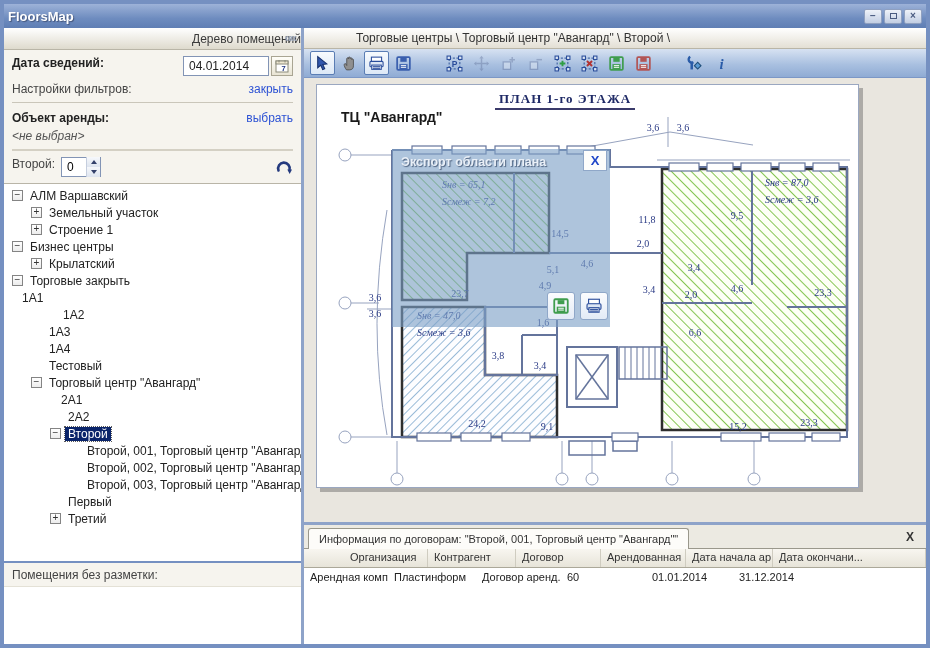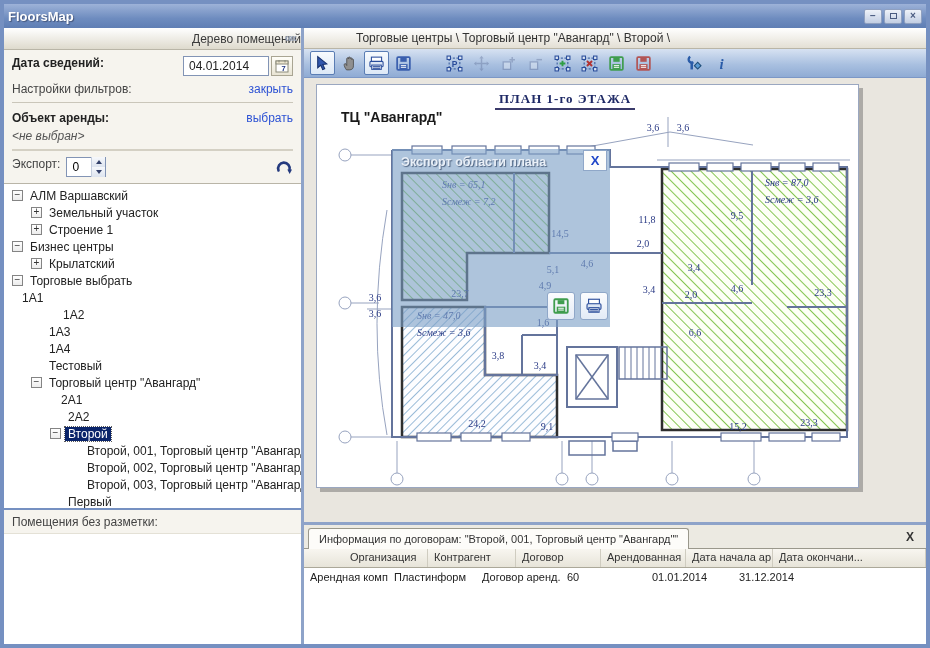--- a/index.html
+++ b/index.html
@@ -33,21 +33,21 @@
   .spinbtns { width:14px; display:flex; flex-direction:column; border-left:1px solid #c5cede; }
   .spinbtn { height:10px; background:linear-gradient(#f6f8fb,#dde4ef); display:flex; align-items:center; justify-content:center; cursor:default; }
   .arr-up { width:0;height:0;border-left:3px solid transparent;border-right:3px solid transparent;border-bottom:4px solid #33406a; }
   .arr-dn { width:0;height:0;border-left:3px solid transparent;border-right:3px solid transparent;border-top:4px solid #33406a; }
   .tree { flex:1; background:#fff; border-top:1px solid #b9b5a7; overflow:hidden; padding-top:3px; }
   .trow { height:17px; display:flex; align-items:center; font-size:12px; color:#222; white-space:nowrap; }
   .exp { width:11px; height:11px; border:1px solid #848484; background:linear-gradient(#fff,#ececec); font-size:10px; line-height:8px; text-align:center; color:#333; margin-right:4px; flex:none; cursor:default; }
   .expsp { width:15px; flex:none; }
   .tlabel { padding:0 3px; }
   .tsel { background:#0a246a; color:#fff; outline:1px dotted #5a5a5a; }
-  .bottomleft { height:136px; border-top:2px solid #7590c1; background:#fff; display:flex; flex-direction:column; }
+  .bottomleft { height:83px; border-top:2px solid #7590c1; background:#fff; display:flex; flex-direction:column; }
   .bl-header { background:#f6f4ee; padding:5px 8px 4px 8px; font-size:12px; color:#444; border-bottom:1px solid #e4e1d6; }
   .splitter-v { width:3px; background:#8ea3c9; }
   
   .rightcol { flex:1; display:flex; flex-direction:column; min-width:0; min-height:0; }
   .crumbbar { height:21px; background:linear-gradient(#ffffff,#e3dfd4); border-bottom:1px solid #b9b5a7; font-size:12px; color:#333; display:flex; align-items:center; padding-left:52px; }
   .toolbar { height:29px; background:linear-gradient(#d7e2f2,#a9c0e0 55%,#8fabd4); border-bottom:1px solid #7b97c6; display:flex; align-items:center; padding-left:6px; }
   .tbtn { width:25px; height:24px; margin-right:2px; display:flex; align-items:center; justify-content:center; border:1px solid transparent; border-radius:2px; cursor:default; }
   .tbtn.active { background:linear-gradient(#f7fafd,#dce8f6); border:1px solid #5a7db4; }
   .tbtn.disabled { opacity:0.42; }
   .ticon { display:flex; }
@@ -120,21 +120,21 @@
           <span class="link">закрыть</span>
         </div>
         <hr class="sep">
         <div class="frow">
           <span class="flabel b">Объект аренды:</span>
           <span class="fspacer"></span>
           <span class="link">выбрать</span>
         </div>
         <div class="notsel">&lt;не выбран&gt;</div>
         <div class="frow levelrow">
-          <span class="flabel">Экспорт:</span>
+          <span class="flabel">Второй:</span>
           <span class="spinbox">
             <input class="spinval" value="0" style="">
             <span class="spinbtns">
               <span class="spinbtn">
                   <span class="arr-up"></span>
                 </span>
               <span class="spinbtn">
                   <span class="arr-dn"></span>
                 </span>
             </span>
@@ -164,21 +164,21 @@
           <div class="trow" style="padding-left: 8px;">
             <span class="exp">−</span>
             <span class="tlabel">Бизнес центры</span>
           </div>
           <div class="trow" style="padding-left: 27px;">
             <span class="exp">+</span>
             <span class="tlabel">Крылатский</span>
           </div>
           <div class="trow" style="padding-left: 8px;">
             <span class="exp">−</span>
-            <span class="tlabel">Торговые выбрать</span>
+            <span class="tlabel">Торговые закрыть</span>
           </div>
           <div class="trow" style="">
             <span class="expsp"></span>
             <span class="tlabel">1А1</span>
           </div>
           <div class="trow" style="padding-left: 41px;">
             <span class="expsp"></span>
             <span class="tlabel">1А2</span>
           </div>
           <div class="trow" style="padding-left: 27px;">

